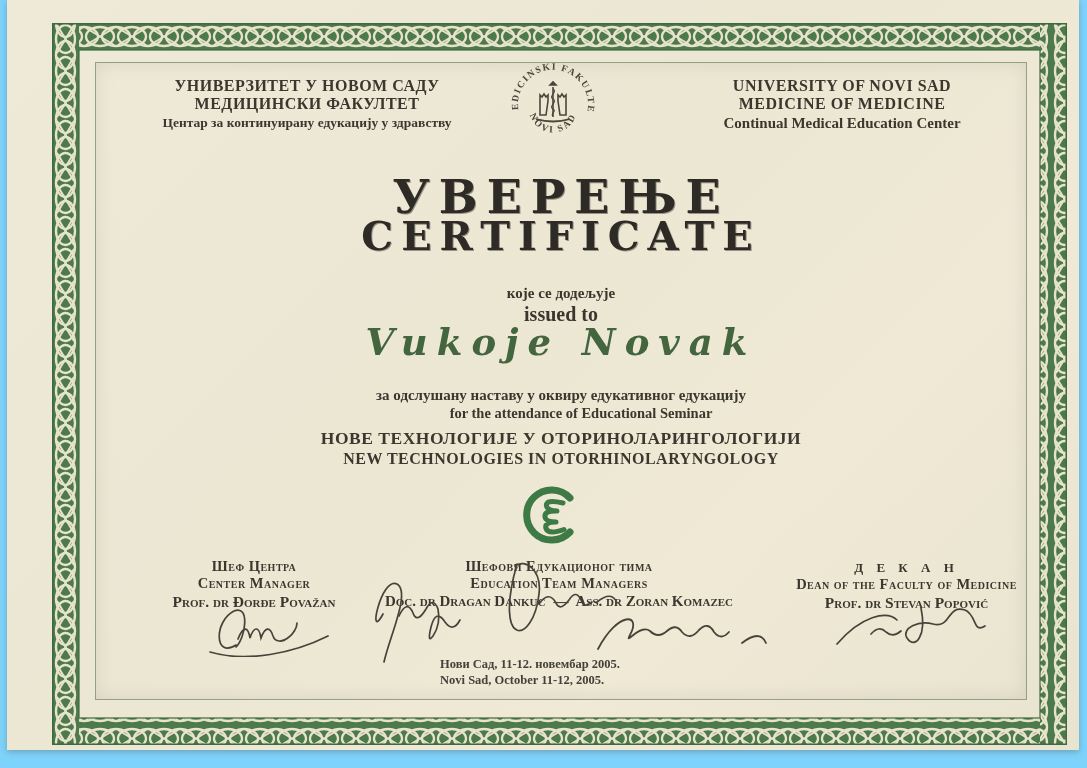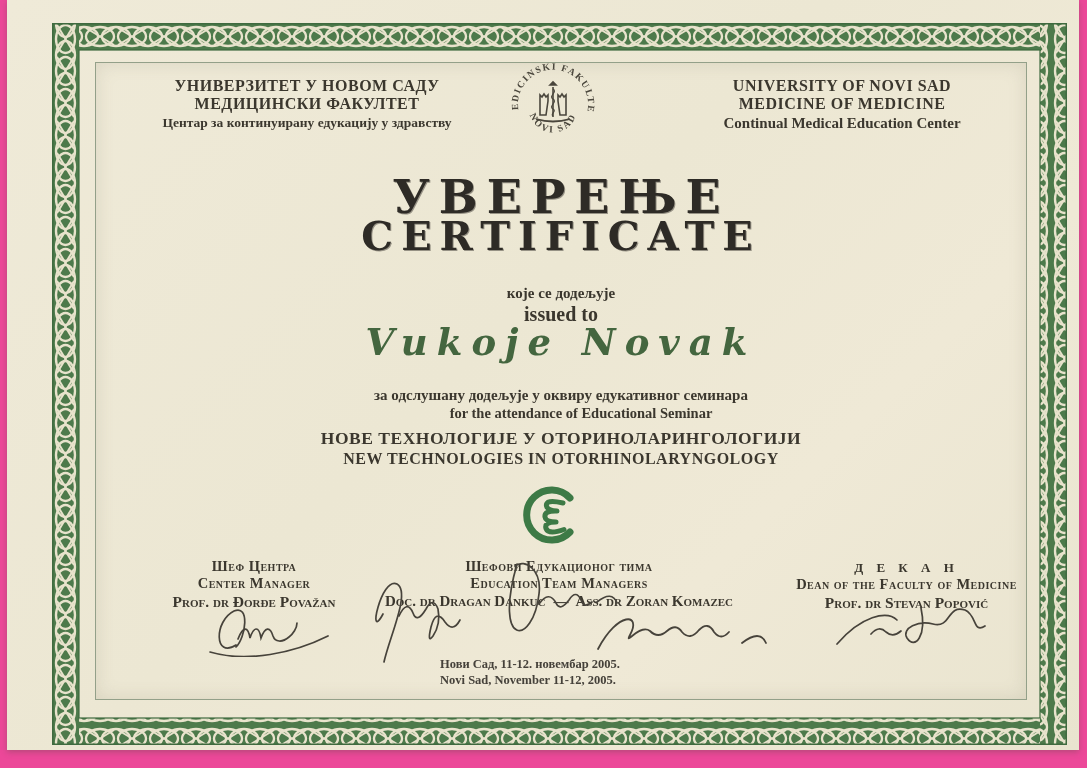--- a/index.html
+++ b/index.html
@@ -1,19 +1,19 @@
 <!DOCTYPE html>
 <html><head>
 <meta charset="utf-8">
 <style>
   * { margin: 0; padding: 0; box-sizing: border-box; }
   html, body { width: 1087px; height: 768px; background: #fbfaf4; overflow: hidden; }
   body { font-family: "Liberation Serif", serif; color: #3b372e; }
 
-  .page { position: relative; width: 1087px; height: 768px; background: #ec4899; }
+  .page { position: relative; width: 1087px; height: 768px; background: #7dd3fc; }
 
   .paper {
     position: absolute; left: 7px; top: 0; width: 1072px; height: 750px;
     background: linear-gradient(135deg, #efead8 0%, #ece7d3 45%, #efe9d6 70%, #e9e4cf 100%);
     box-shadow: 0 2px 6px rgba(80,75,60,.35);
   }
 
   .border-svg { position: absolute; left: 45px; top: 23px; }
 
   .inner-frame {
@@ -146,21 +146,21 @@
     <div class="title-en">CERTIFICATE</div>
 
     <div class="issued">
       <div class="sr">које се додељује</div>
       <div class="en">issued to</div>
     </div>
 
     <div class="recipient">Vukoje Novak</div>
 
     <div class="attendance">
-      <div class="sr">за одслушану додељује у оквиру едукативног семинара</div>
+      <div class="sr">за одслушану наставу у оквиру едукативног едукацију</div>
       <div class="en">for the attendance of Educational Seminar</div>
     </div>
 
     <div class="seminar">
       <div class="sr">НОВЕ ТЕХНОЛОГИЈЕ У ОТОРИНОЛАРИНГОЛОГИЈИ</div>
       <div class="en">NEW TECHNOLOGIES IN OTORHINOLARYNGOLOGY</div>
     </div>
 
     <div class="logo-wrap">
       <svg width="64" height="64" viewBox="0 0 64 64" aria-hidden="true">
@@ -215,17 +215,17 @@
     <svg class="sig-svg" style="left:820px; top:598px;" width="170" height="58" viewBox="0 0 170 58">
       <g fill="none" stroke="#47433b" stroke-width="1.7" stroke-linecap="round">
         <path d="M10,46 C 34,18 60,12 70,22"></path>
         <path d="M44,36 q 8,-9 15,-2 q 7,6 15,-1"></path>
         <path d="M94,10 C 100,38 88,52 80,40 C 74,30 92,22 106,26 C 124,31 120,6 138,12 C 150,17 146,36 158,28"></path>
       </g>
     </svg>
 
     <div class="date-blk">
       <div>Нови Сад, 11-12. новембар 2005.</div>
-      <div>Novi Sad, November 11-12,  2005.</div>
+      <div>Novi Sad, October 11-12,  2005.</div>
     </div>
 
   </div>
 </div>
 
 </body></html>

